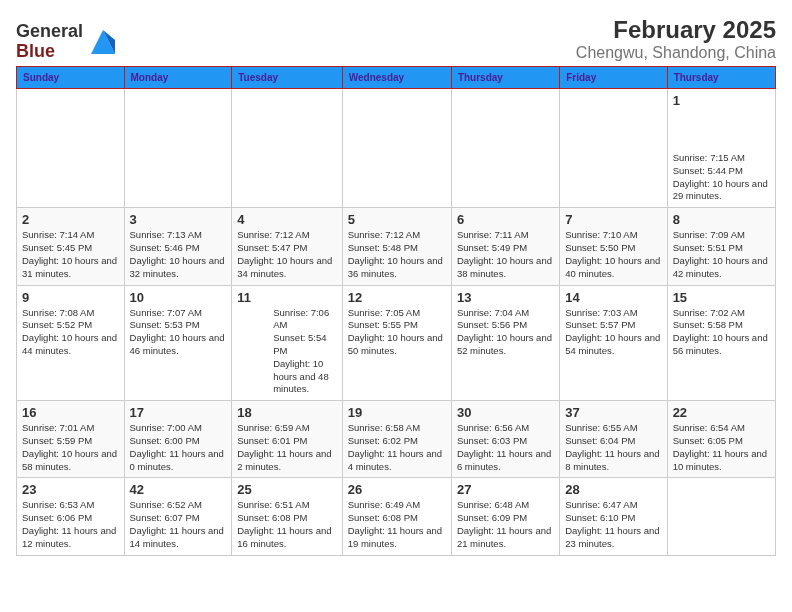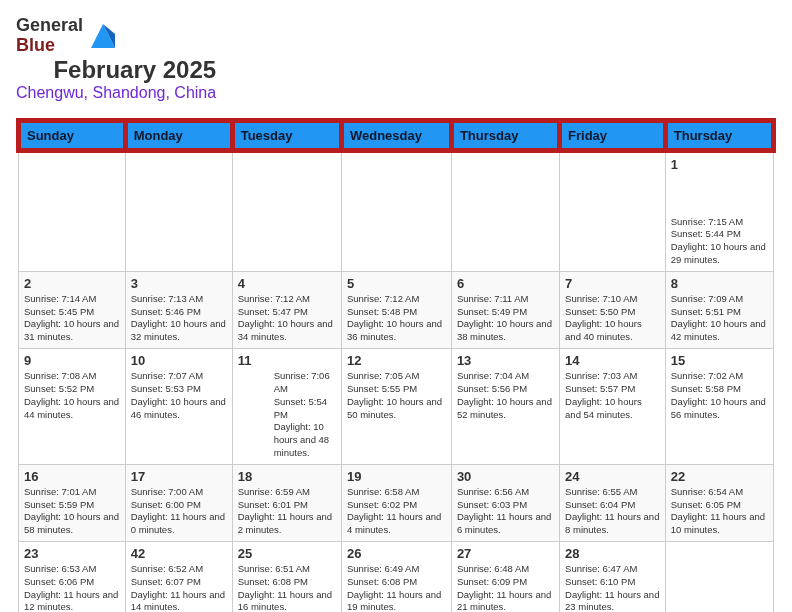--- a/index.html
+++ b/index.html
@@ -6,23 +6,22 @@
     body {
       font-family: Arial, sans-serif;
       background: #fff;
       width: 792px;
       min-height: 612px;
       padding: 16px;
     }
     .header {
       display: flex;
       justify-content: space-between;
-      align-items: flex-start;
-      margin-bottom: 16px;
-      flex-direction: column;
+      align-items: flex-end;
+      margin-bottom: 4px;
     }
     .logo {
       display: flex;
       align-items: center;
     }
     .logo-text {
       display: flex;
       flex-direction: column;
       line-height: 1.1;
     }
@@ -44,34 +43,34 @@
     .title-block {
       text-align: right;
     }
     .month-year {
       font-size: 24px;
       font-weight: bold;
       color: #333;
     }
     .location {
       font-size: 16px;
-      color: #6d28d9;
+      color: #737373;
     }
     .calendar {
       width: 100%;
       border-collapse: collapse;
       border: 1px solid #ccc;
     }
     .calendar th {
       background: #2196F3;
-      color: #0f172a;
+      color: #4c1d95;
       text-align: left;
       padding: 5px 6px;
-      font-size: 13px;
-      border: 5px solid #b91c1c;
+      font-size: 10px;
+      border: 1px solid #b91c1c;
     }
     .calendar td {
       vertical-align: top;
       border: 1px solid #ccc;
       padding: 4px 5px;
       width: 113px;
       min-height: 80px;
       background: #fff;
     }
     .calendar tr:nth-child(even) td {
@@ -256,21 +255,21 @@
 Sunset: 6:02 PM
 Daylight: 11 hours and 4 minutes.</div>
         </td>
         <td>
           <span class="day-num">30</span>
           <div class="day-info" style="white-space: pre-line;">Sunrise: 6:56 AM
 Sunset: 6:03 PM
 Daylight: 11 hours and 6 minutes.</div>
         </td>
         <td>
-          <span class="day-num">24</span>
+          <span class="day-num">37</span>
           <div class="day-info" style="white-space: pre-line;">Sunrise: 6:55 AM
 Sunset: 6:04 PM
 Daylight: 11 hours and 8 minutes.</div>
         </td>
         <td>
           <span class="day-num">22</span>
           <div class="day-info" style="white-space: pre-line;">Sunrise: 6:54 AM
 Sunset: 6:05 PM
 Daylight: 11 hours and 10 minutes.</div>
         </td>

